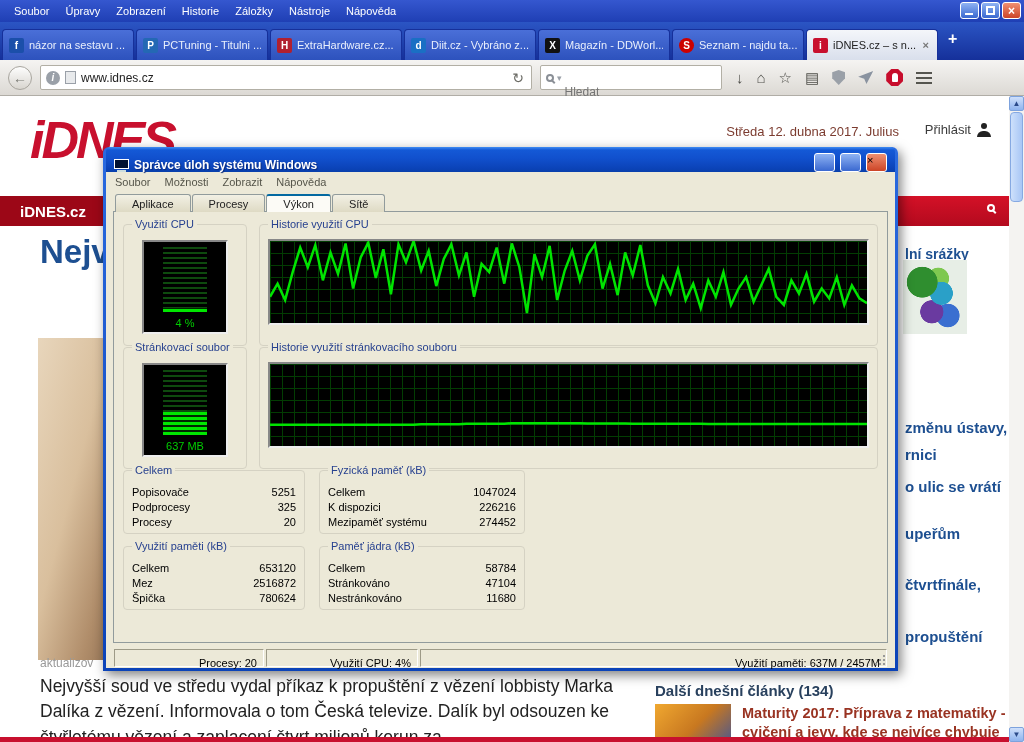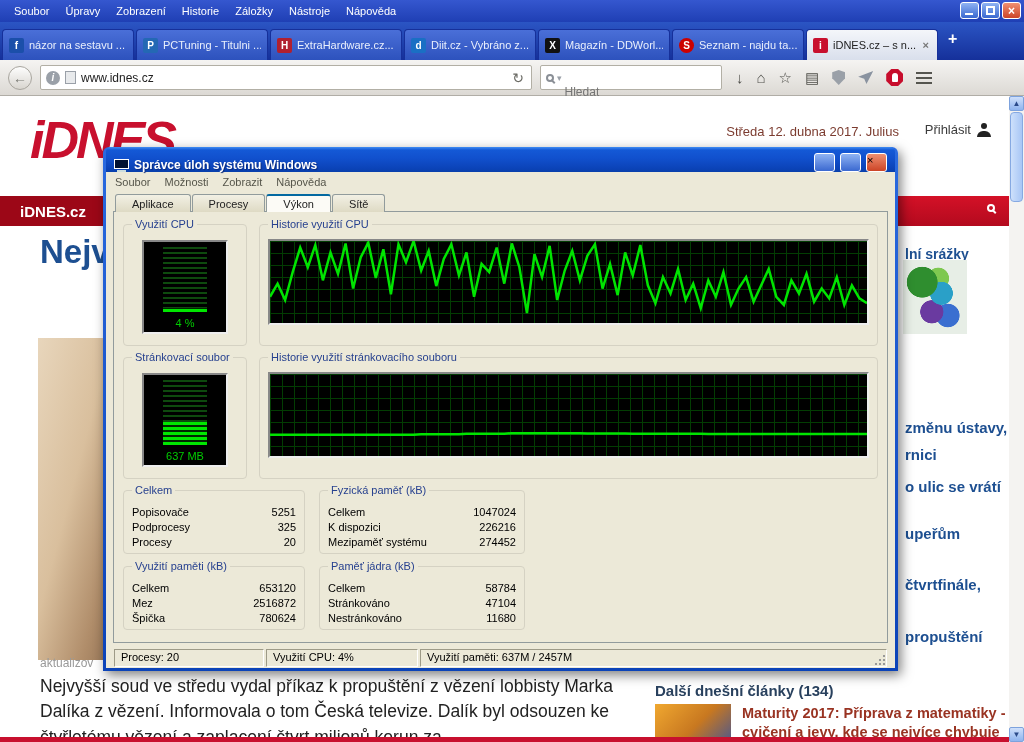--- a/index.html
+++ b/index.html
@@ -124,21 +124,21 @@
   .tmb.close { background:linear-gradient(#ef9072,#cc4426); }
   .tm-body { background:#ece9d8; height:calc(100% - 25px); display:flex; flex-direction:column; }
   .tm-menu { height:20px; display:flex; align-items:center; padding:0 2px; color:#55554a; }
   .tm-menu span { padding:2px 7px; }
   .tm-content { flex:1; padding:2px 7px 0; display:flex; flex-direction:column; }
   .tm-tabs { display:flex; margin-left:2px; position:relative; z-index:2; }
   .tm-tab { padding:3px 16px 2px; border:1px solid #919b9c; border-bottom:none; border-radius:3px 3px 0 0;
     background:linear-gradient(#f2f0e4,#dedac4); margin-right:1px; color:#222; cursor:pointer; }
   .tm-tab.sel { background:#fcfbf6; border-top:2px solid #0369a1; padding-top:2px; position:relative; top:0; }
   .tm-panel { border:1px solid #919b9c; background:#ece9d8; margin-top:-1px; flex:1;
-    padding:12px 9px 0; display:flex; flex-direction:column; gap:11px; }
+    padding:12px 9px 0; display:flex; flex-direction:column; gap:1px; }
   .tm-row { display:flex; gap:12px; height:122px; }
   .gb { border:1px solid #d5d2c3; border-radius:4px; position:relative; padding:12px 6px 6px; }
   .gb-title { position:absolute; top:-7px; left:8px; background:#ece9d8; padding:0 3px; color:#27418f; white-space:nowrap; }
   .gb.gauge-box { width:124px; flex:0 0 124px; }
   .gb.hist-box { flex:1; }
   .gauge { width:86px; height:94px; margin:3px auto 0; background:#000; border:2px solid;
     border-color:#888 #eee #eee #888; position:relative; }
   .leds { position:absolute; left:19px; right:19px; top:5px; bottom:20px;
     background:repeating-linear-gradient(to bottom,#0e4a0e 0 2px,transparent 2px 5px); }
   .gfill { position:absolute; left:19px; right:19px; bottom:20px;
@@ -146,21 +146,21 @@
   .gval { position:absolute; bottom:3px; width:100%; text-align:center; color:#00cc00; font-size:11px; }
   .graph { position:relative; height:calc(100% - 16px); margin:2px 2px 0; background-color:#000;
     border:2px solid; border-color:#888 #eee #eee #888;
     background-image:repeating-linear-gradient(to right,#033d03 0 1px,transparent 1px 12px),
                      repeating-linear-gradient(to bottom,#033d03 0 1px,transparent 1px 12px); }
   .graph svg { position:absolute; inset:0; width:100%; height:100%; }
   .tm-stats { display:grid; grid-template-columns:182px 206px; gap:12px 14px; }
   .gb.stat { height:64px; padding:14px 8px 4px; }
   .srow { display:flex; justify-content:space-between; line-height:15px; color:#000; }
   .tm-status { height:19px; display:flex; margin-top:6px; gap:2px; padding:0 1px 1px; }
-  .scell { border:1px solid; border-color:#9d9a87 #fff #fff #9d9a87; padding:1px 6px; color:#000; }
+  .scell { border:1px solid; border-color:#9d9a87 #fff #fff #9d9a87; padding:7px 6px; color:#000;text-align:right; }
   .sc0 { width:150px; } .sc1 { width:152px; } .sc2 { flex:1; position:relative; }
   .grip { position:absolute; right:1px; bottom:1px; width:11px; height:11px;
     background:radial-gradient(circle at 2px 10px,#999 0 1px,transparent 1.5px),
                radial-gradient(circle at 6px 10px,#999 0 1px,transparent 1.5px),
                radial-gradient(circle at 10px 10px,#999 0 1px,transparent 1.5px),
                radial-gradient(circle at 6px 6px,#999 0 1px,transparent 1.5px),
                radial-gradient(circle at 10px 6px,#999 0 1px,transparent 1.5px),
                radial-gradient(circle at 10px 2px,#999 0 1px,transparent 1.5px); }
 </style>
 </head>

